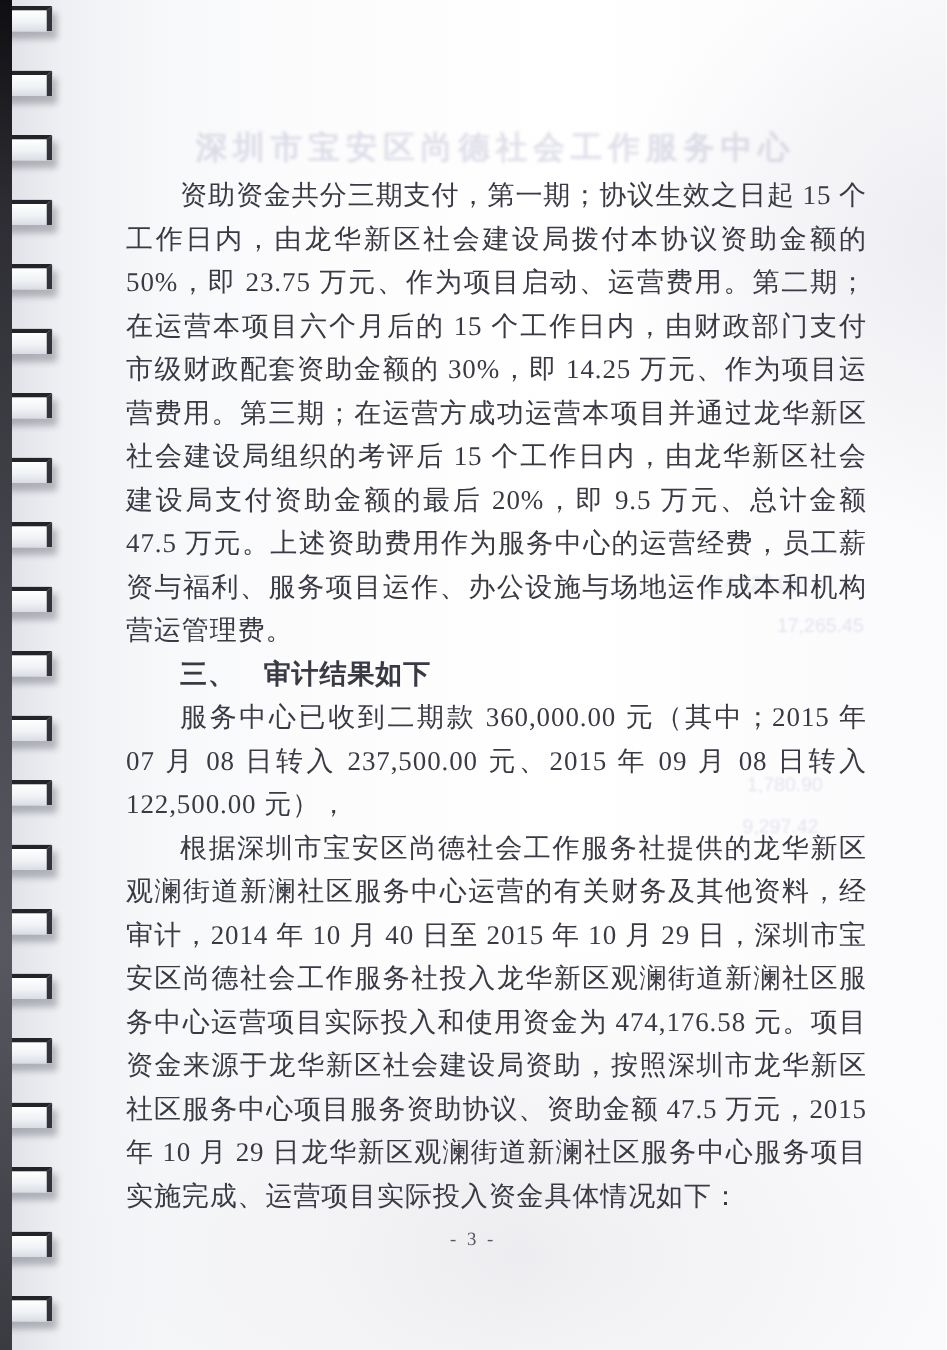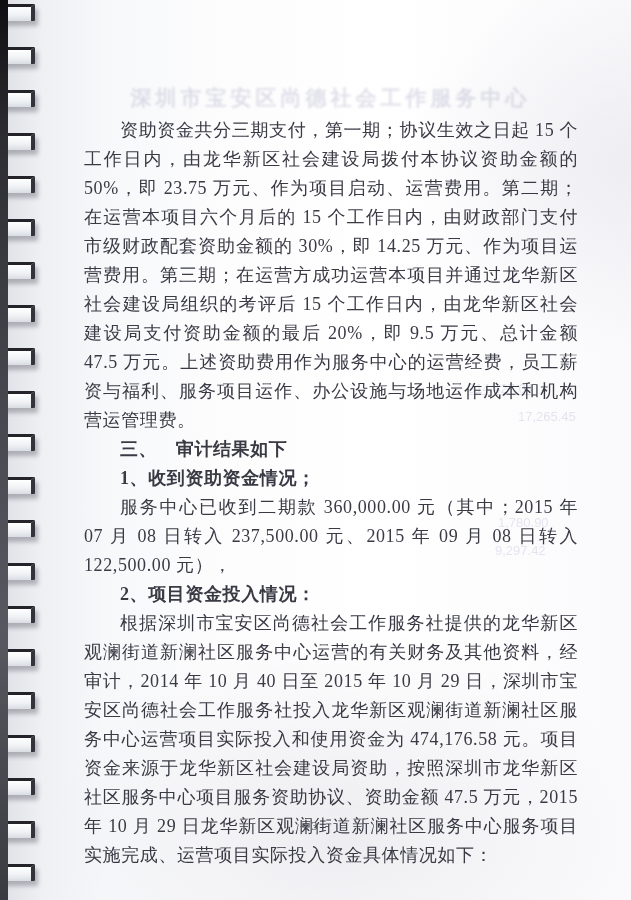--- a/index.html
+++ b/index.html
@@ -81,23 +81,21 @@
   <div class="ghost-header">深圳市宝安区尚德社会工作服务中心</div>
 
   <span class="ghost-num" style="left:468px; top:381px;text-decoration:underline;">314,427.04</span>
   <span class="ghost-num" style="left:478px; top:409px;margin-left:40px;">17,265.45</span>
   <span class="ghost-num" style="left:498px; top:515px;">1,780.90</span>
   <span class="ghost-num" style="left:495px; top:543px;">9,297.42</span>
 
   <div class="content">
     <p>资助资金共分三期支付，第一期；协议生效之日起 15 个工作日内，由龙华新区社会建设局拨付本协议资助金额的 50%，即 23.75 万元、作为项目启动、运营费用。第二期；在运营本项目六个月后的 15 个工作日内，由财政部门支付市级财政配套资助金额的 30%，即 14.25 万元、作为项目运营费用。第三期；在运营方成功运营本项目并通过龙华新区社会建设局组织的考评后 15 个工作日内，由龙华新区社会建设局支付资助金额的最后 20%，即 9.5 万元、总计金额 47.5 万元。上述资助费用作为服务中心的运营经费，员工薪资与福利、服务项目运作、办公设施与场地运作成本和机构营运管理费。</p>
     <p class="heading sec-gap">三、　审计结果如下</p>
-    <p class="heading">1、收到资助资金情况；</p>
     <p>服务中心已收到二期款 360,000.00 元（其中；2015 年 07 月 08 日转入 237,500.00 元、2015 年 09 月 08 日转入 122,500.00 元），</p>
-    <p class="heading">2、项目资金投入情况：</p>
     <p>根据深圳市宝安区尚德社会工作服务社提供的龙华新区观澜街道新澜社区服务中心运营的有关财务及其他资料，经审计，2014 年 10 月 40 日至 2015 年 10 月 29 日，深圳市宝安区尚德社会工作服务社投入龙华新区观澜街道新澜社区服务中心运营项目实际投入和使用资金为 474,176.58 元。项目资金来源于龙华新区社会建设局资助，按照深圳市龙华新区社区服务中心项目服务资助协议、资助金额 47.5 万元，2015 年 10 月 29 日龙华新区观澜街道新澜社区服务中心服务项目实施完成、运营项目实际投入资金具体情况如下：</p>
   </div>
 
   <div class="page-number">- 3 -</div>
 
   <div class="binding-strip">
       <div class="tooth" style="top: 4px;"></div>
       <div class="tooth" style="top: 47px;"></div>
       <div class="tooth" style="top: 90px;"></div>
       <div class="tooth" style="top: 133px;"></div>

